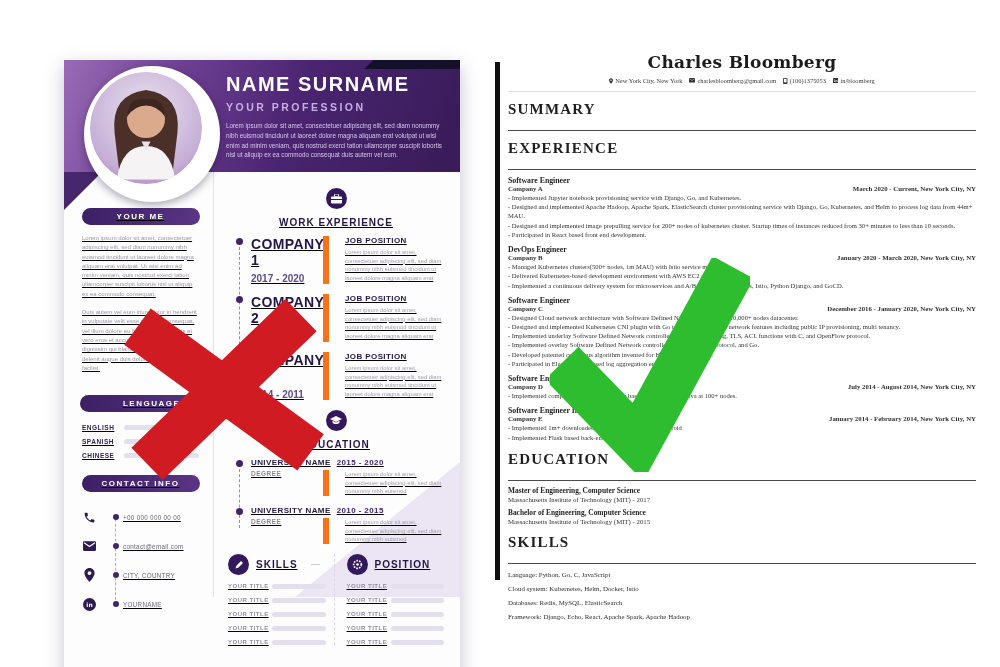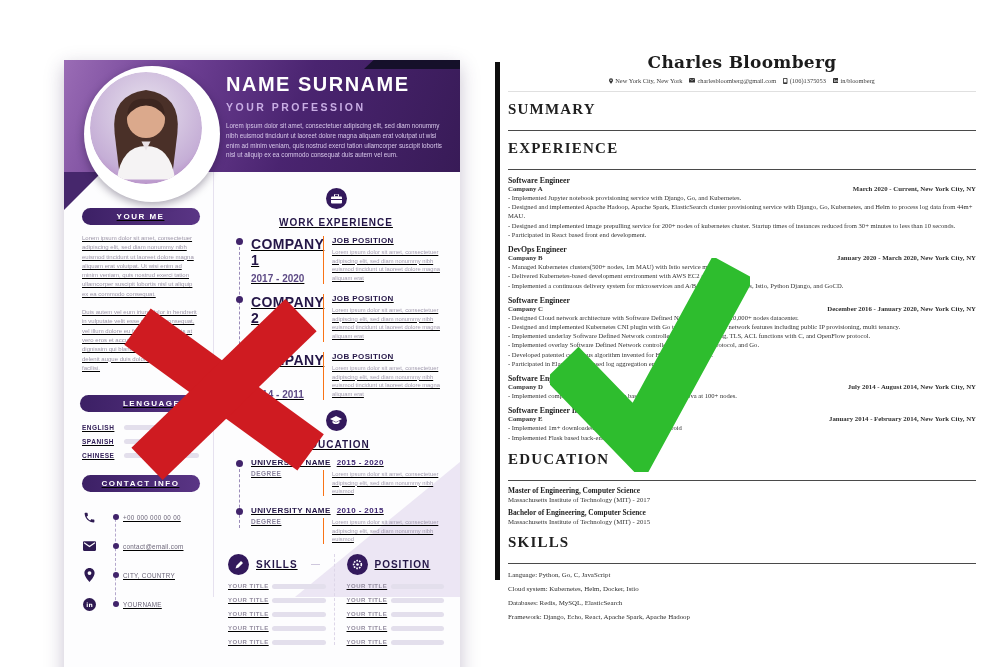--- a/index.html
+++ b/index.html
@@ -53,21 +53,21 @@
             align-items:center;justify-content:center;flex:0 0 21px;}
   .sec-title{font-size:10px;font-weight:800;letter-spacing:1px;color:#241647;}
   .timeline{position:relative;margin-left:9px;padding-left:14px;}
   .timeline::before{content:'';position:absolute;left:2px;top:6px;bottom:16px;border-left:1px dashed #9a8bb9;}
   .t-entry{display:flex;margin-bottom:10px;position:relative;}
   .t-entry::before{content:'';position:absolute;left:-15px;top:2px;width:7px;height:7px;border-radius:50%;
                    background:#41246b;}
   .t-left{width:72px;flex:0 0 72px;}
   .t-company{font-size:14px;font-weight:800;color:#241647;letter-spacing:.4px;}
   .t-dates{font-size:10px;font-weight:800;color:#5d4a85;margin-top:5px;}
-  .t-right{flex:1;border-left:1px solid #f97316;padding-left:8px;}
+  .t-right{flex:1;border-left:6px solid #f97316;padding-left:16px;}
   .t-pos{font-size:8px;font-weight:800;color:#241647;letter-spacing:.4px;}
   .t-desc{font-size:5.8px;line-height:1.5;color:#a39caf;margin-top:3px;}
   .edu-head-line{font-size:8px;font-weight:800;color:#241647;letter-spacing:.4px;}
   .edu-dates{color:#3d2470;margin-left:6px;}
   .edu-row{display:flex;margin-top:3px;}
   .edu-degree{width:72px;flex:0 0 72px;font-size:6.5px;font-weight:700;color:#8d86a0;letter-spacing:.5px;}
   .skills-cols{display:flex;margin-top:2px;}
   .sk-col{flex:1;}
   .sk-col + .sk-col{border-left:1px dashed #ddd6e8;padding-left:12px;margin-left:8px;}
   .sk-head{display:flex;align-items:center;gap:7px;}

